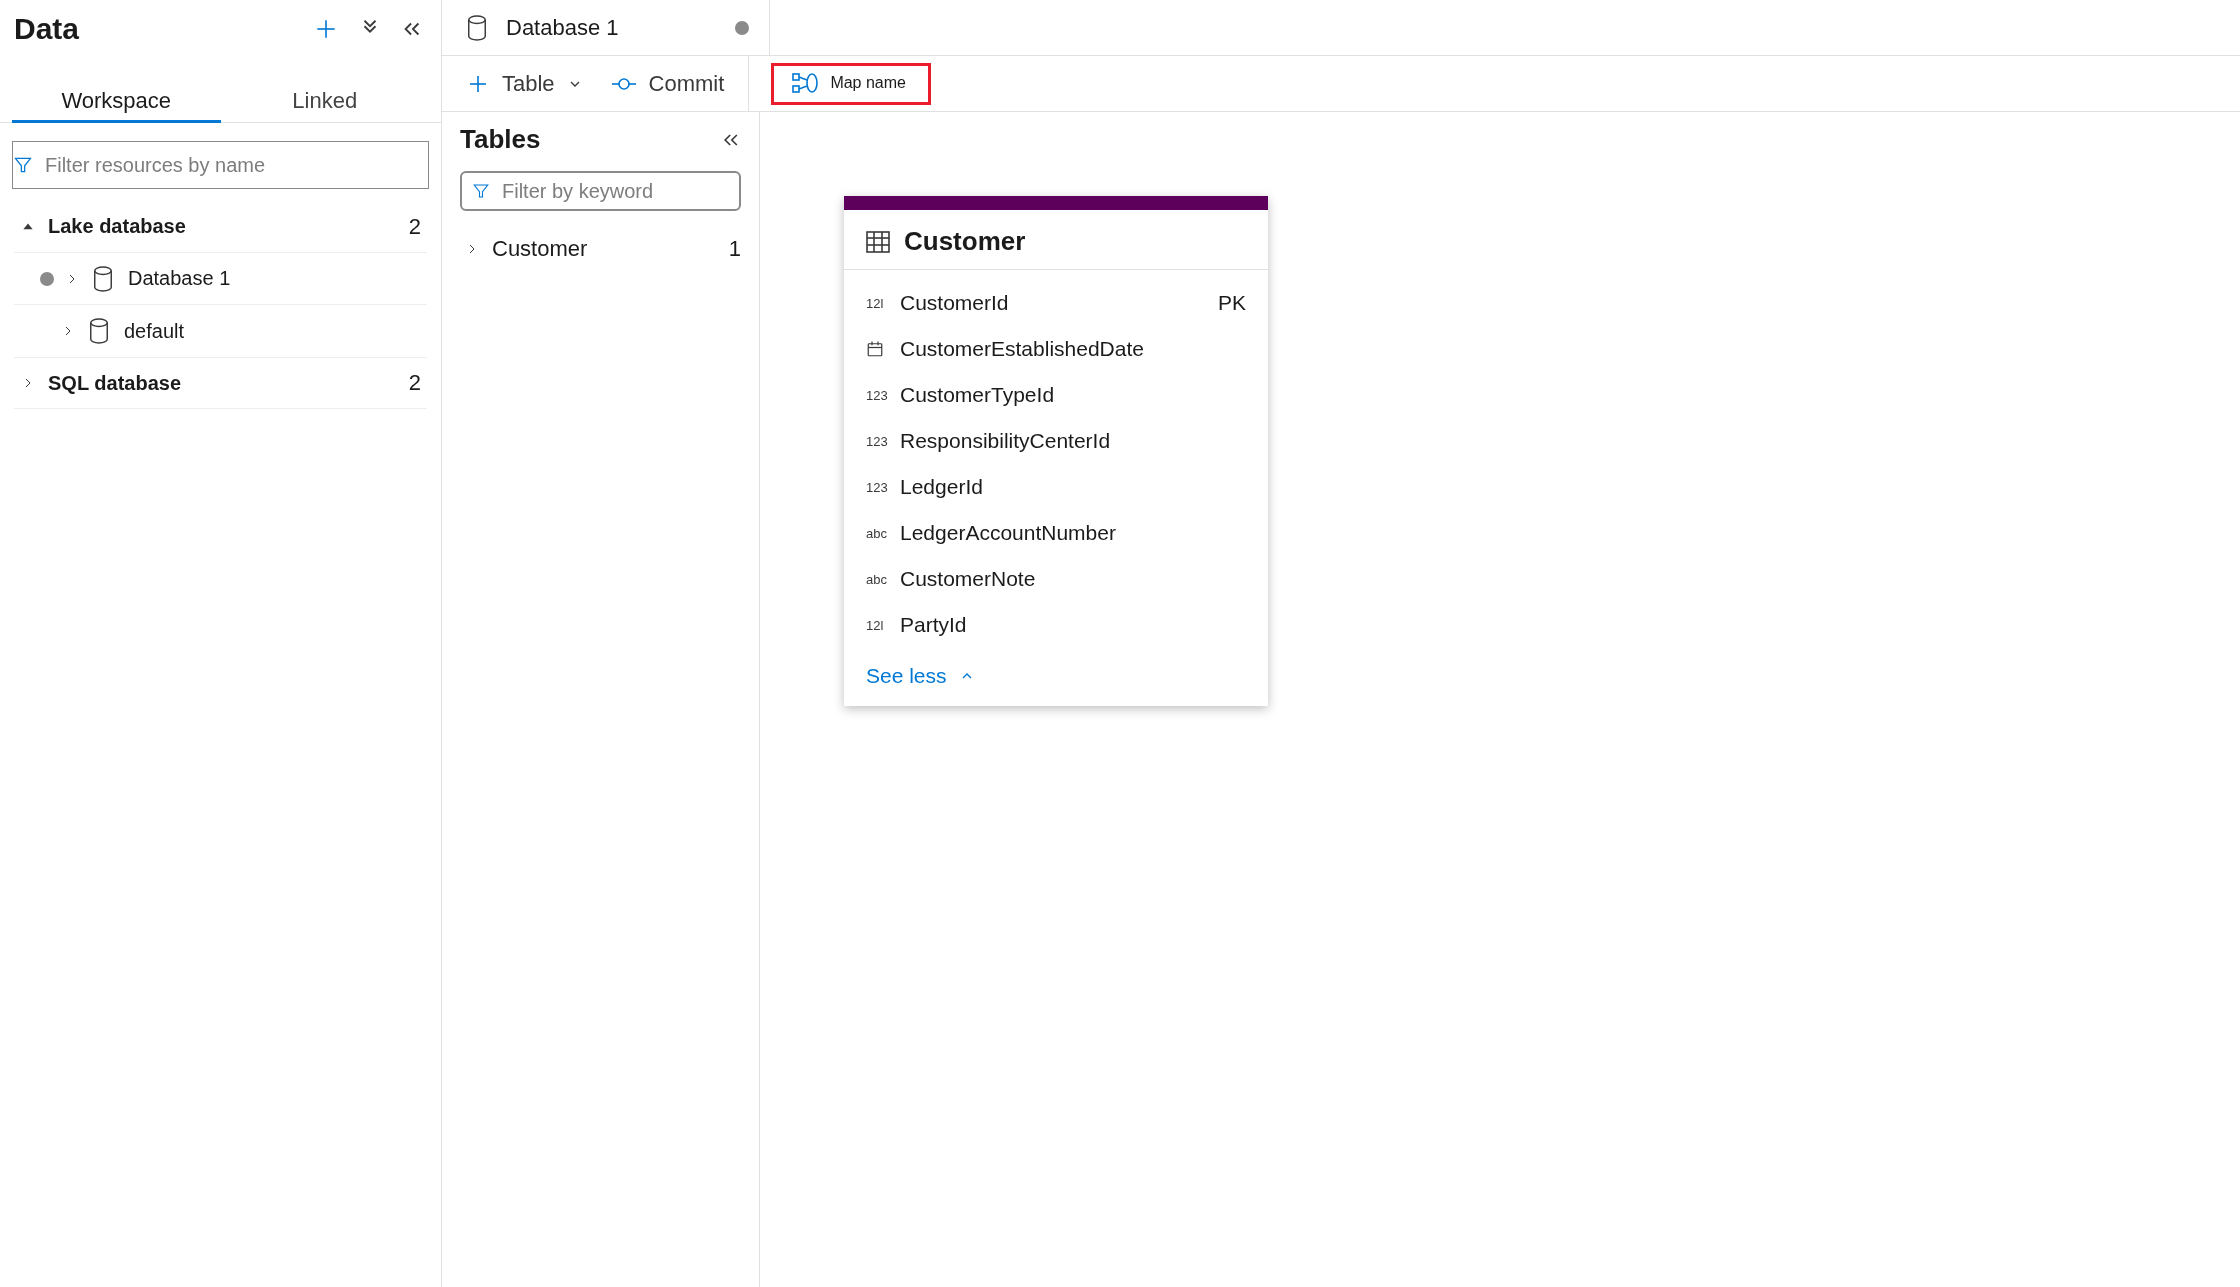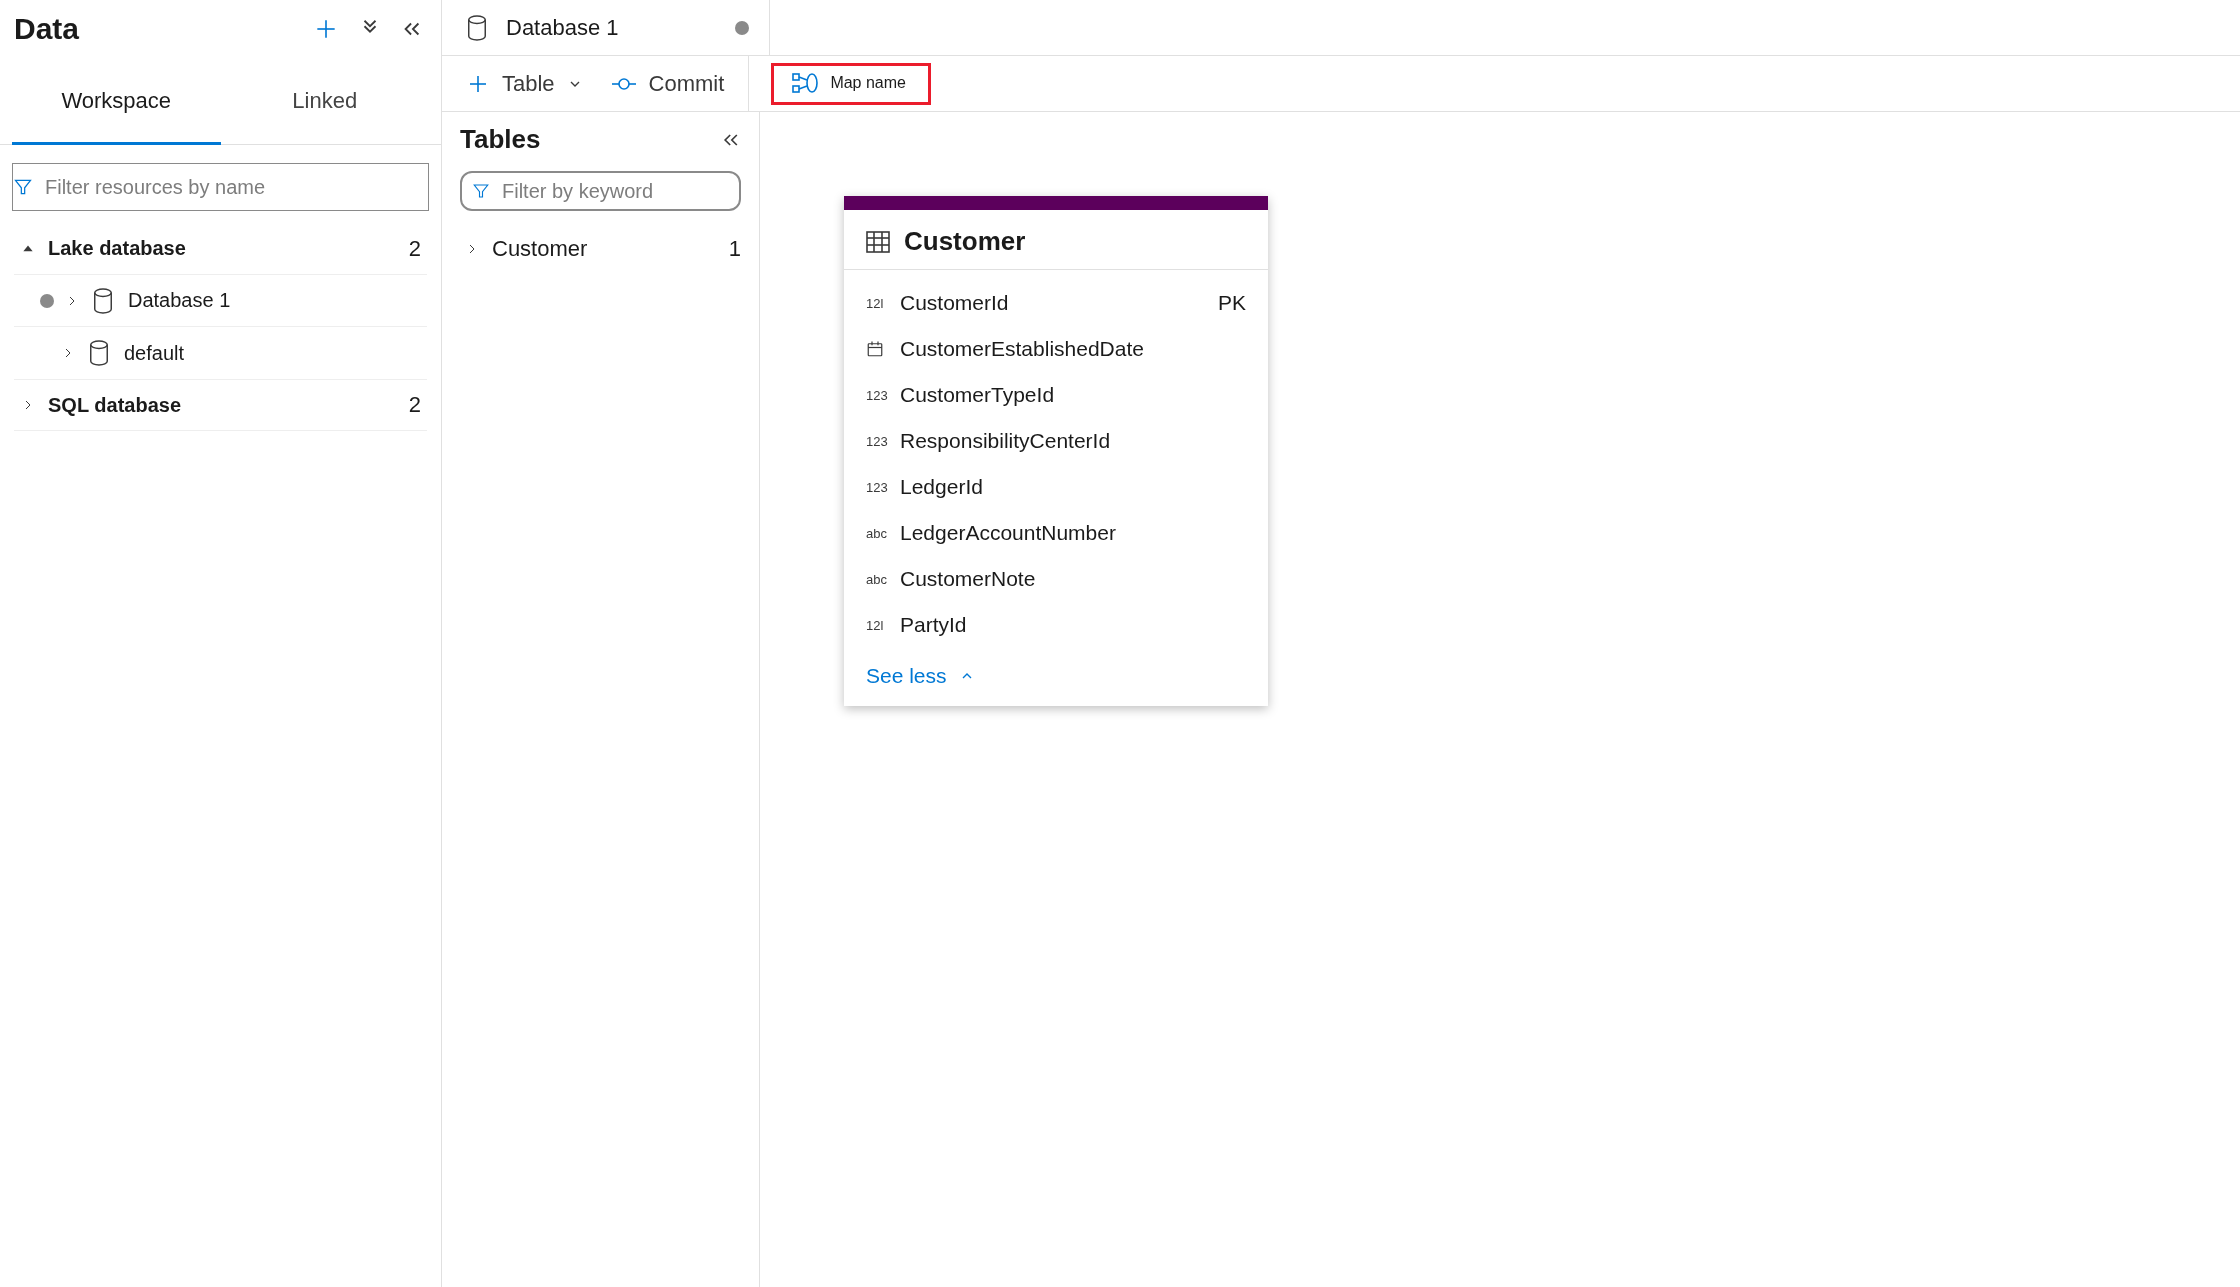--- a/index.html
+++ b/index.html
@@ -7,21 +7,21 @@
   .app { display:flex; height:100vh; }
   
   
   .sidebar { width:442px; flex-shrink:0; border-right:1px solid #e0e0e0; padding:8px 0 0 0; }
   .sidebar-header { display:flex; align-items:center; justify-content:space-between; padding:4px 18px 4px 14px; }
   .sidebar-title { font-size:30px; font-weight:700; }
   .sidebar-header-icons { display:flex; gap:20px; align-items:center; }
   .sidebar-header-icons .ic { color:#0078d4; cursor:pointer; }
   .sidebar-header-icons .ic.dark { color:#3a3a3a; }
   .tabs { display:flex; margin-top:24px; padding:0 12px; border-bottom:1px solid #e0e0e0; }
-  .tab { flex:1; text-align:center; padding:14px 0 28px; font-size:22px; color:#444; cursor:pointer; }
+  .tab { flex:1; text-align:center; padding:14px 0 6px; font-size:22px; color:#444; cursor:pointer; }
   .tab.active { color:#1b1b1b; border-bottom:3px solid #0078d4; margin-bottom:-1px; }
   .filter-box { margin:18px 12px 8px 12px; border:1px solid #8a8a8a; height:48px; display:flex; align-items:center; padding:0 0; gap:10px; }
   .filter-box input { border:none; outline:none; font-size:20px; color:#333; width:100%; background:transparent; }
   .filter-box input::placeholder { color:#7d7d7d; }
   .filter-box .ic { color:#0078d4; }
   .tree { padding:4px 14px; }
   .tree-row { display:flex; align-items:center; height:52px; border-bottom:1px solid #eee; padding:0 6px 0 4px; cursor:pointer; }
   .tree-row.child { padding-left:26px; }
   .tree-row.child2 { padding-left:44px; }
   .tree-row .chev { width:20px; color:#3a3a3a; display:flex; justify-content:center; }
@@ -39,21 +39,21 @@
   .main-tab .dot { width:14px; height:14px; border-radius:50%; background:#8a8a8a; }
   .toolbar { height:56px; border-bottom:1px solid #e0e0e0; display:flex; align-items:stretch; }
   .toolbar .group { display:flex; align-items:center; gap:28px; padding:0 24px; border-right:1px solid #e0e0e0; }
   .tb-btn { display:flex; align-items:center; gap:12px; font-size:22px; color:#3a3a3a; cursor:pointer; }
   .tb-btn .ic.blue { color:#0078d4; }
   .highlight-box { border:3px solid #eb1c2c; margin:-6px -2px; padding:6px 22px 8px 18px; display:flex; align-items:center; gap:12px; }
   .main-body { flex:1; display:flex; }
   .tables-panel { width:318px; border-right:1px solid #e0e0e0; padding:12px 18px; display:flex; flex-direction:column; }
   .tables-header { display:flex; align-items:center; justify-content:space-between; margin-bottom:16px; }
   .tables-header .title { font-size:26px; font-weight:700; }
-  .tables-filter { border:2px solid #8a8a8a; border-radius:12px; height:40px; display:flex; align-items:center; padding:0 10px; gap:10px; margin-bottom:14px; }
+  .tables-filter { border:2px solid #8a8a8a; border-radius:6px; height:40px; display:flex; align-items:center; padding:0 10px; gap:10px; margin-bottom:14px; }
   .tables-filter input { border:none; outline:none; font-size:20px; width:100%; background:transparent; }
   .tables-filter input::placeholder { color:#7d7d7d; }
   .tables-filter .ic { color:#0078d4; }
   .table-row { display:flex; align-items:center; height:48px; cursor:pointer; }
   .table-row .chev { width:24px; color:#3a3a3a; display:flex; justify-content:center; }
   .table-row .label { font-size:22px; flex:1; margin-left:8px; }
   .table-row .count { font-size:22px; }
   .canvas { flex:1; position:relative; padding:0; background:#fff; }
   .entity-card { position:absolute; left:84px; top:84px; width:424px; background:#fff; box-shadow:0 3px 10px rgba(0,0,0,0.25); }
   .entity-card .bar { height:14px; background:#5c005c; }

